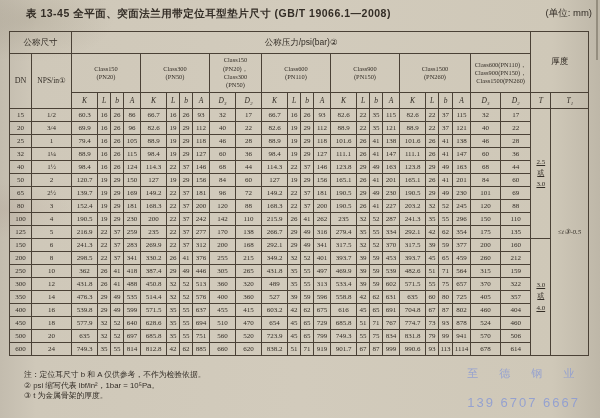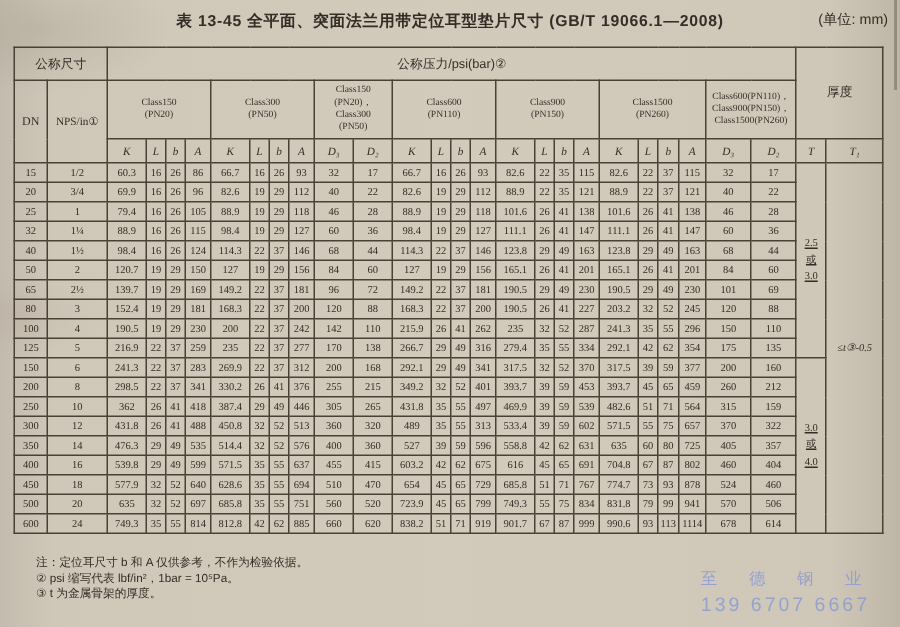--- a/index.html
+++ b/index.html
@@ -13,22 +13,22 @@
       linear-gradient(90deg, #c3bcae 0%, #cfc8b9 6%, #d2cbbc 50%, #cfc8b8 92%, #beb7a8 100%);
     font-family:"Liberation Sans", sans-serif;
     color:#332d26;
   }
   .page::after{
     content:"";position:absolute;top:0;right:2px;width:2px;height:60px;
     background:#6a6154;opacity:.5;
   }
   .title-row{position:absolute;top:7px;left:0;width:100%;height:18px;}
   .title{
-    display:block;text-align:center;
-    font-size:10.5px;font-weight:bold;letter-spacing:.5px;
+    display:block;
+    font-size:10.5px;font-weight:bold;letter-spacing:.5px;padding-left:26px;
   }
   .unit-note{
     position:absolute;right:8px;top:0;
     font-size:9.5px;font-weight:normal;
   }
   table.main{
     position:absolute;left:9px;top:31px;
     border-collapse:collapse;table-layout:fixed;
     width:576px;
   }
@@ -59,21 +59,21 @@
     position:absolute;left:24px;top:370px;
     font-size:7.8px;line-height:10.5px;
   }
   .footnotes div{white-space:nowrap;}
   .watermark{
     position:absolute;right:20px;bottom:8px;
     color:#8b9bd4;opacity:.85;text-align:left;
     font-family:"Liberation Sans", sans-serif;
   }
   .watermark .w1{font-size:11px;letter-spacing:9px;margin-right:-9px;}
-  .watermark .w2{font-size:13px;letter-spacing:2px;margin-top:2px;}
+  .watermark .w2{font-size:13px;letter-spacing:2px;margin-top:14px;}
 </style>
 </head>
 <body>
 
 <div class="page">
 
   <div class="title-row">
     <span class="title">表 13-45  全平面、突面法兰用带定位耳型垫片尺寸 (GB/T 19066.1—2008)</span>
     <span class="unit-note">(单位: mm)</span>
   </div>

